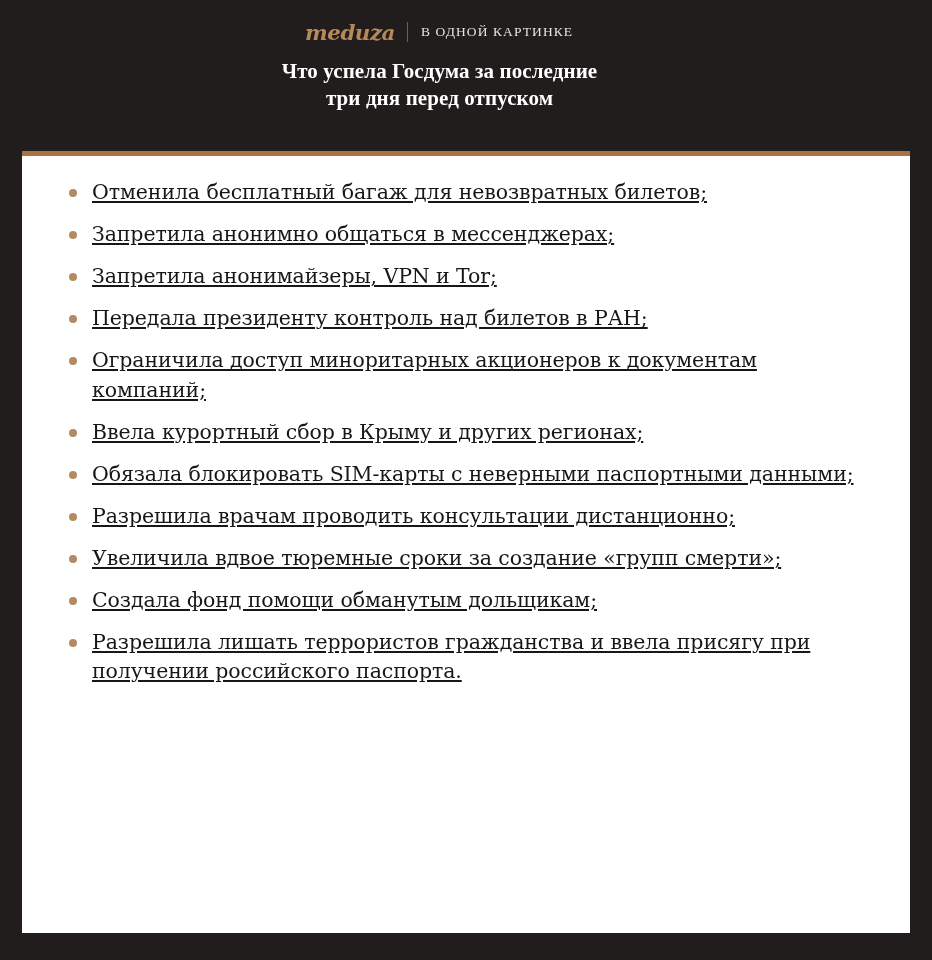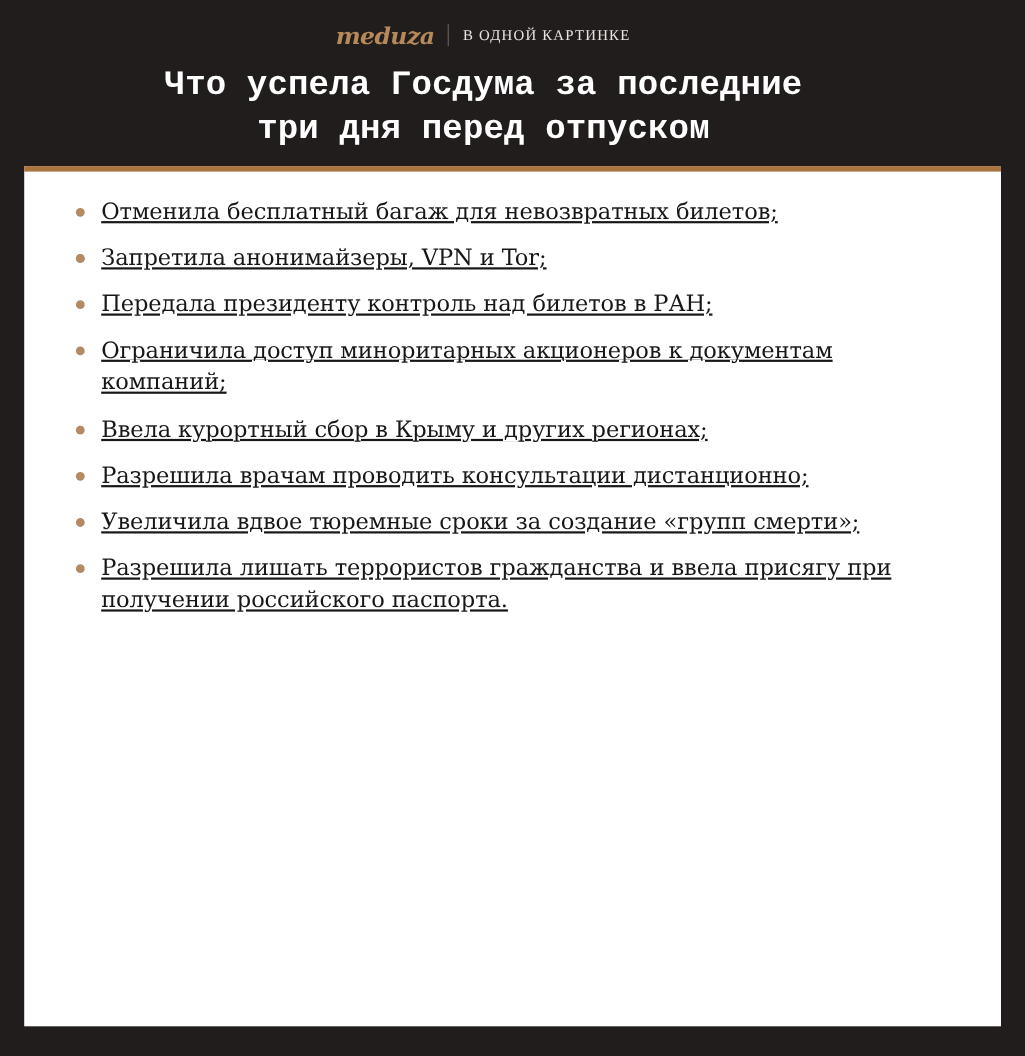--- a/index.html
+++ b/index.html
@@ -52,23 +52,23 @@
     font-family: Liberation Serif, serif;
     font-size: 13.5px;
     letter-spacing: 1.1px;
     color: #e9e4e0;
     text-transform: uppercase;
   }
   .title {
     margin: 14px auto 12px;
     width: 820px;
     color: #ffffff;
-    font-family: Liberation Mono, monospace;
+    font-family: Liberation Serif, serif;
     font-weight: bold;
-    font-size: 31px;
+    font-size: 21px;
     line-height: 1.28;
     letter-spacing: 0.1px;
   }
 
   
   .card {
     position: absolute;
     left: 22px;
     top: 151px;
     width: 888px;
@@ -116,24 +116,26 @@
     </div>
     <div class="title">
       <div>Что успела Госдума за последние</div>
       <div>три дня перед отпуском</div>
     </div>
   </div>
 
   <div class="card">
     <ul class="list">
       <li><span class="bullet"></span><span>Отменила бесплатный багаж для невозвратных билетов;</span></li>
-      <li><span class="bullet"></span></li>
+      <li><span class="bullet"></span><span>Запретила анонимно общаться в мессенджерах;</span></li>
       <li><span class="bullet"></span><span>Запретила анонимайзеры, VPN и Tor;</span></li>
       <li><span class="bullet"></span><span>Передала президенту контроль над билетов в РАН;</span></li>
       <li><span class="bullet"></span><span>Ограничила доступ миноритарных акционеров к документам компаний;</span></li>
       <li><span class="bullet"></span><span>Ввела курортный сбор в Крыму и других регионах;</span></li>
+      <li><span class="bullet"></span><span>Обязала блокировать SIM-карты с неверными паспортными данными;</span></li>
       <li><span class="bullet"></span><span>Разрешила врачам проводить консультации дистанционно;</span></li>
       <li><span class="bullet"></span><span>Увеличила вдвое тюремные сроки за создание «групп смерти»;</span></li>
+      <li><span class="bullet"></span><span>Создала фонд помощи обманутым дольщикам;</span></li>
       <li><span class="bullet"></span><span>Разрешила лишать террористов гражданства и ввела присягу при получении российского паспорта.</span></li>
     </ul>
   </div>
 
 </div>
 
 </body></html>

